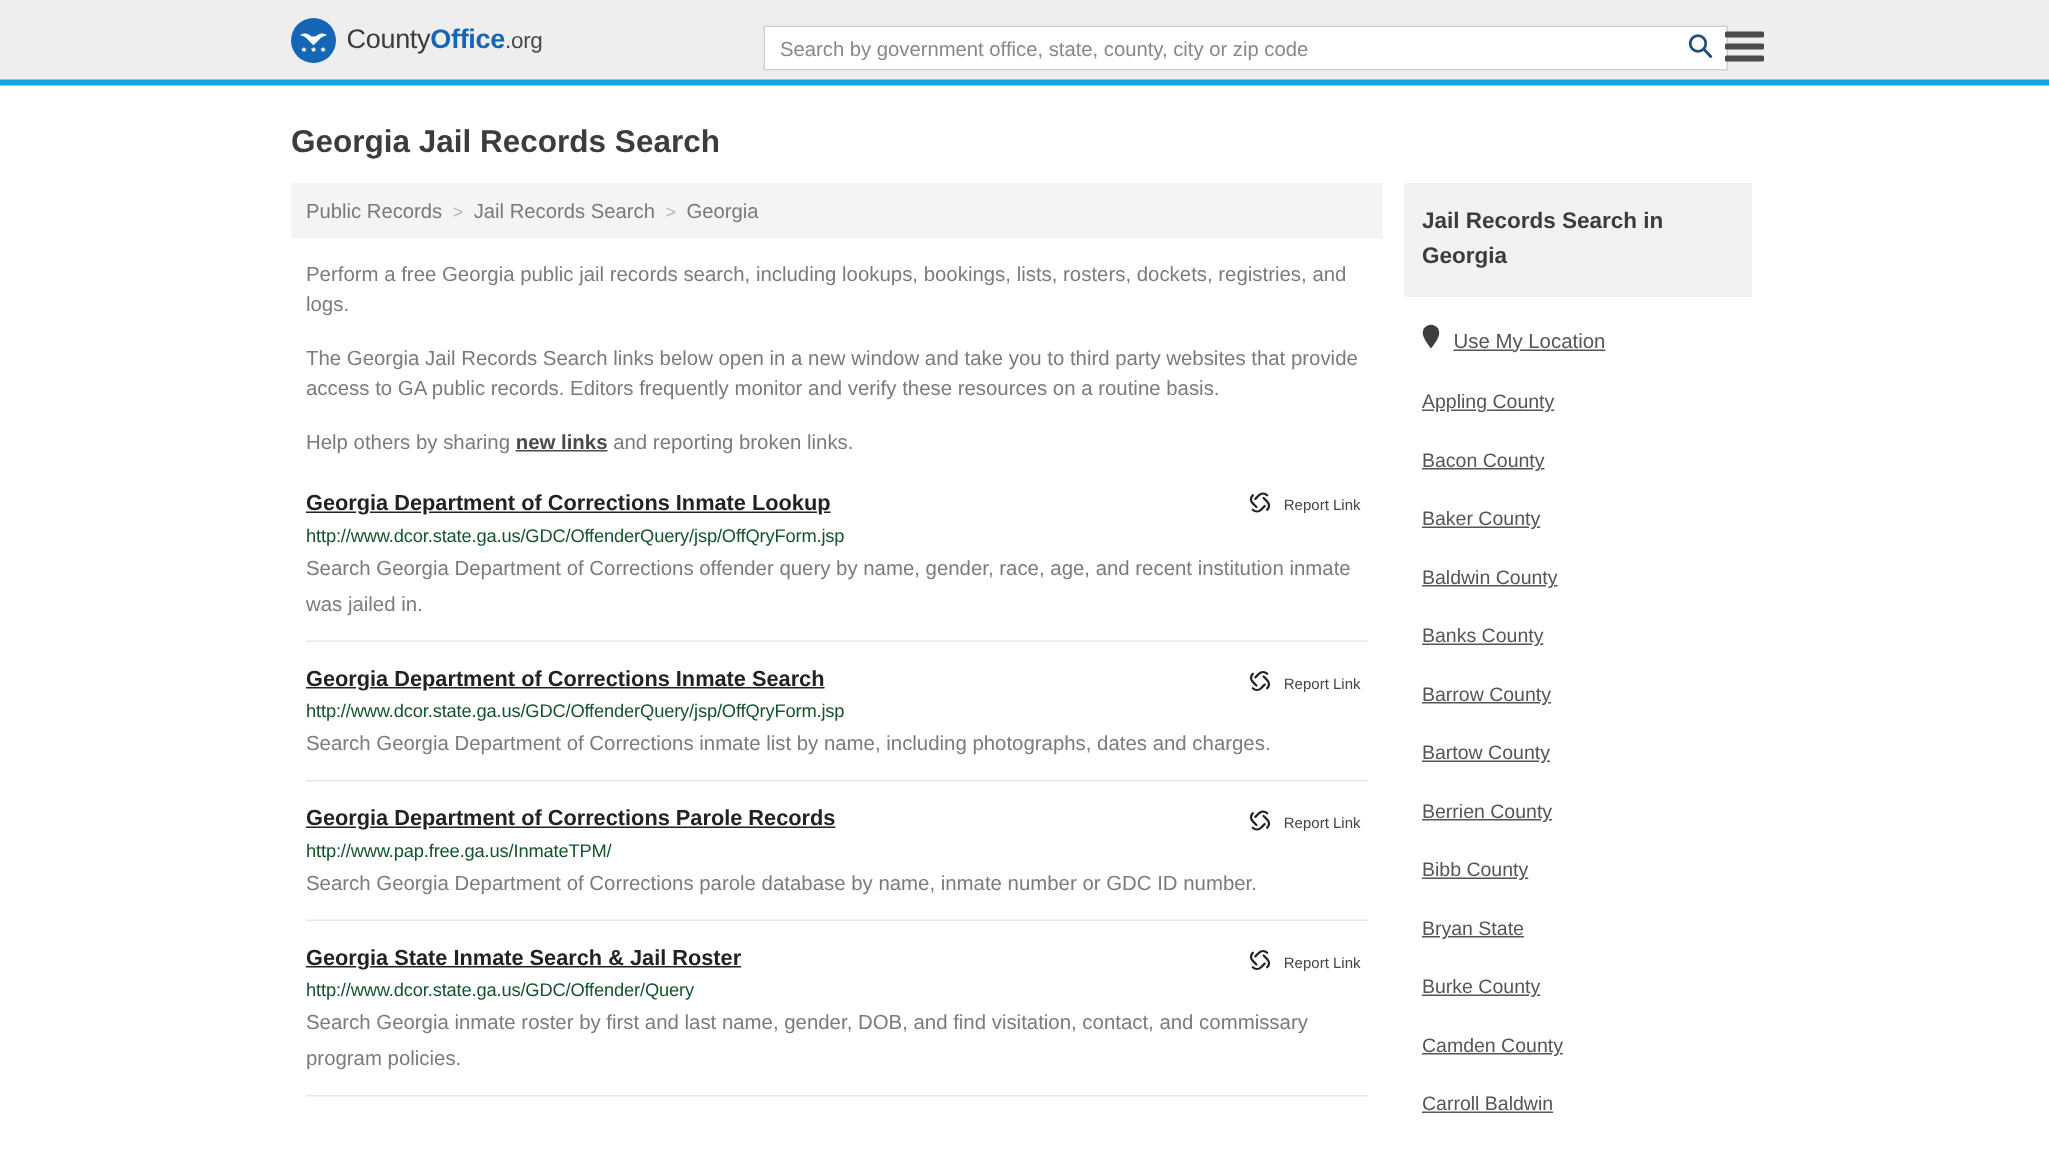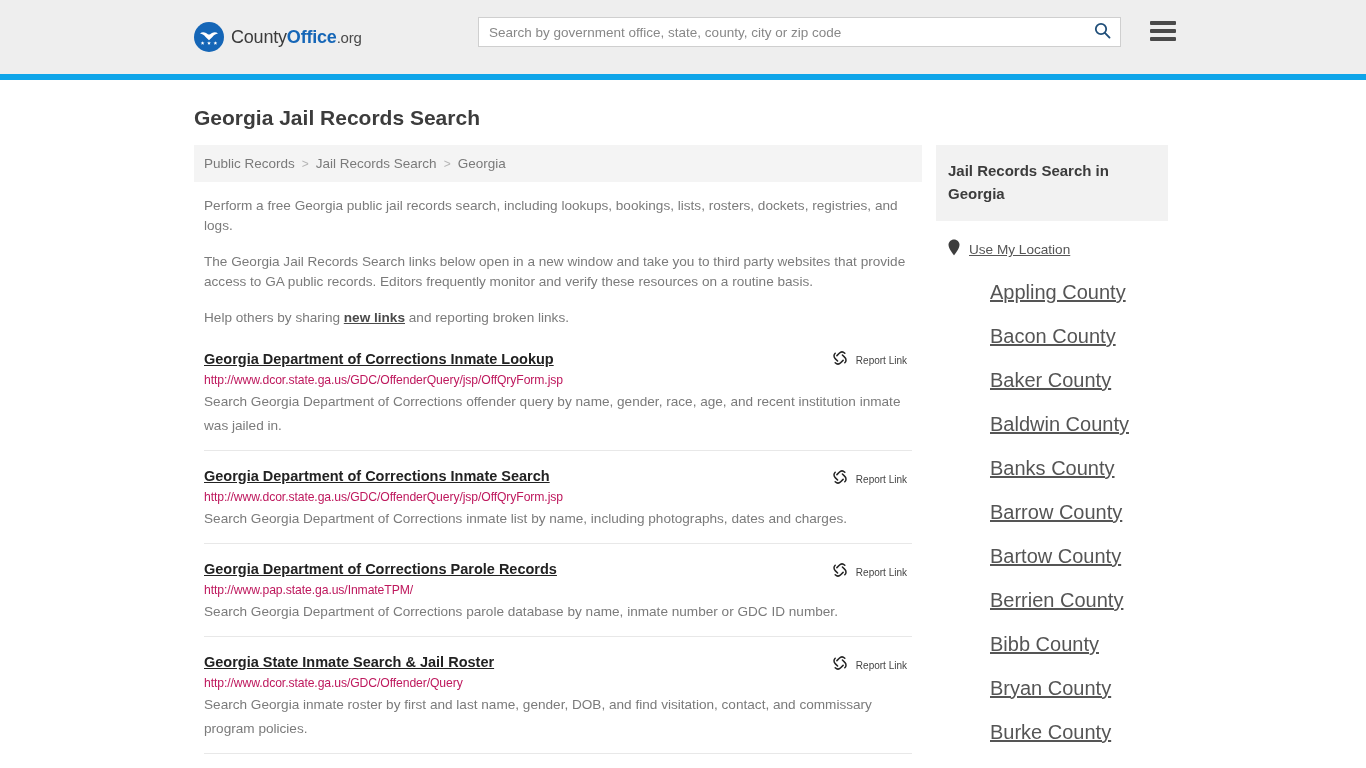--- a/index.html
+++ b/index.html
@@ -7,23 +7,23 @@
     margin: 0; padding: 0;
     width: 1366px; height: 768px;
     background: #ffffff;
     font-family: "Liberation Sans", sans-serif;
     overflow: hidden;
   }
 
   
   .site-header {
     width: 100%;
-    height: 80px;
+    height: 57px;
     background: #eeeeee;
-    border-bottom: 6px solid #0ea5e9;
+    border-bottom: 4px solid #0ea5e9;
     display: flex;
     align-items: center;
     position: relative;
   }
   .logo-wrap {
     display: flex;
     align-items: center;
     margin-left: 194px;
     gap: 7px;
   }
@@ -42,21 +42,21 @@
     font-size: 18px;
     letter-spacing: -0.2px;
     color: #3b3b3b;
     white-space: nowrap;
   }
   .logo-text .b { color: #1566b7; font-weight: bold; }
   .logo-text .org { font-size: 15px; color: #4a4a4a; }
 
   .search-wrap {
     position: absolute;
-    left: 478px;
+    left: 509px;
     top: 17px;
     width: 643px;
     height: 30px;
     background: #ffffff;
     border: 1px solid #cfcfcf;
     display: flex;
     align-items: center;
   }
   .search-input {
     flex: 1;
@@ -171,21 +171,21 @@
     gap: 8px;
     cursor: pointer;
   }
   .report-link .label {
     font-size: 10px;
     color: #444444;
   }
   .result-url {
     display: block;
     font-size: 12.2px;
-    color: #be185d;
+    color: #14532d;
     margin-top: 5px;
     letter-spacing: -0.1px;
   }
   .result-desc {
     font-size: 13.6px;
     line-height: 24px;
     color: #7b7b7b;
     margin-top: 3px;
   }
 
@@ -207,25 +207,24 @@
   }
   .use-location .label {
     font-size: 13.6px;
     color: #555555;
     text-decoration: underline;
   }
   .county-list { padding: 0 0 0 12px; margin: 0; list-style: none; }
   .county-list li { margin-top: 21px; }
   .county-list li:first-child { margin-top: 21px; }
   .county-list a {
-    font-size: 20px;
+    font-size: 13px;
     color: #555555;
     text-decoration: underline;
     cursor: pointer;
-    margin-left: 42px;
   }
 </style>
 </head>
 <body>
 
 <div class="site-header">
   <div class="logo-wrap">
     <span class="logo-mark">
       <svg width="26" height="26" viewBox="0 0 26 26" aria-hidden="true">
         <circle cx="13" cy="13" r="13" fill="#1566b7"></circle>
@@ -324,21 +323,21 @@
             <span>
               <svg width="16" height="16" viewBox="0 0 16 16" aria-hidden="true">
                 <path d="M3.2 3.2 C1.6 4.6 1.6 7.1 3.2 8.6 L5.6 11" fill="none" stroke="#222" stroke-width="1.5" stroke-linecap="round"></path>
                 <path d="M12.8 12.8 C14.4 11.4 14.4 8.9 12.8 7.4 L10.4 5" fill="none" stroke="#222" stroke-width="1.5" stroke-linecap="round"></path>
                 <path d="M3.2 12.8 C4.8 14.3 7.2 14.3 8.7 12.8 L11.1 10.4" fill="none" stroke="#222" stroke-width="1.5" stroke-linecap="round"></path>
                 <path d="M12.8 3.2 C11.2 1.7 8.8 1.7 7.3 3.2 L4.9 5.6" fill="none" stroke="#222" stroke-width="1.5" stroke-linecap="round"></path>
               </svg>
             </span>
             <span class="label">Report Link</span>
           </div>
-          <a class="result-url">http://www.pap.state.ga.us/InmateTPM/</a>
+          <a class="result-url">http://www.pap.free.ga.us/InmateTPM/</a>
           <div class="result-desc">Search Georgia Department of Corrections parole database by name, inmate number or GDC ID number.</div>
         </div>
 
         <div class="result">
           <a class="result-title">Georgia State Inmate Search &amp; Jail Roster</a>
           <div class="report-link">
             <span>
               <svg width="16" height="16" viewBox="0 0 16 16" aria-hidden="true">
                 <path d="M3.2 3.2 C1.6 4.6 1.6 7.1 3.2 8.6 L5.6 11" fill="none" stroke="#222" stroke-width="1.5" stroke-linecap="round"></path>
                 <path d="M12.8 12.8 C14.4 11.4 14.4 8.9 12.8 7.4 L10.4 5" fill="none" stroke="#222" stroke-width="1.5" stroke-linecap="round"></path>
@@ -370,21 +369,21 @@
       <ul class="county-list">
         <li><a>Appling County</a></li>
         <li><a>Bacon County</a></li>
         <li><a>Baker County</a></li>
         <li><a>Baldwin County</a></li>
         <li><a>Banks County</a></li>
         <li><a>Barrow County</a></li>
         <li><a>Bartow County</a></li>
         <li><a>Berrien County</a></li>
         <li><a>Bibb County</a></li>
-        <li><a>Bryan County</a></li>
+        <li><a>Bryan State</a></li>
         <li><a>Burke County</a></li>
         <li><a>Camden County</a></li>
         <li><a>Carroll Baldwin</a></li>
 
       </ul>
     </div>
 
   </div>
 </div>
 

